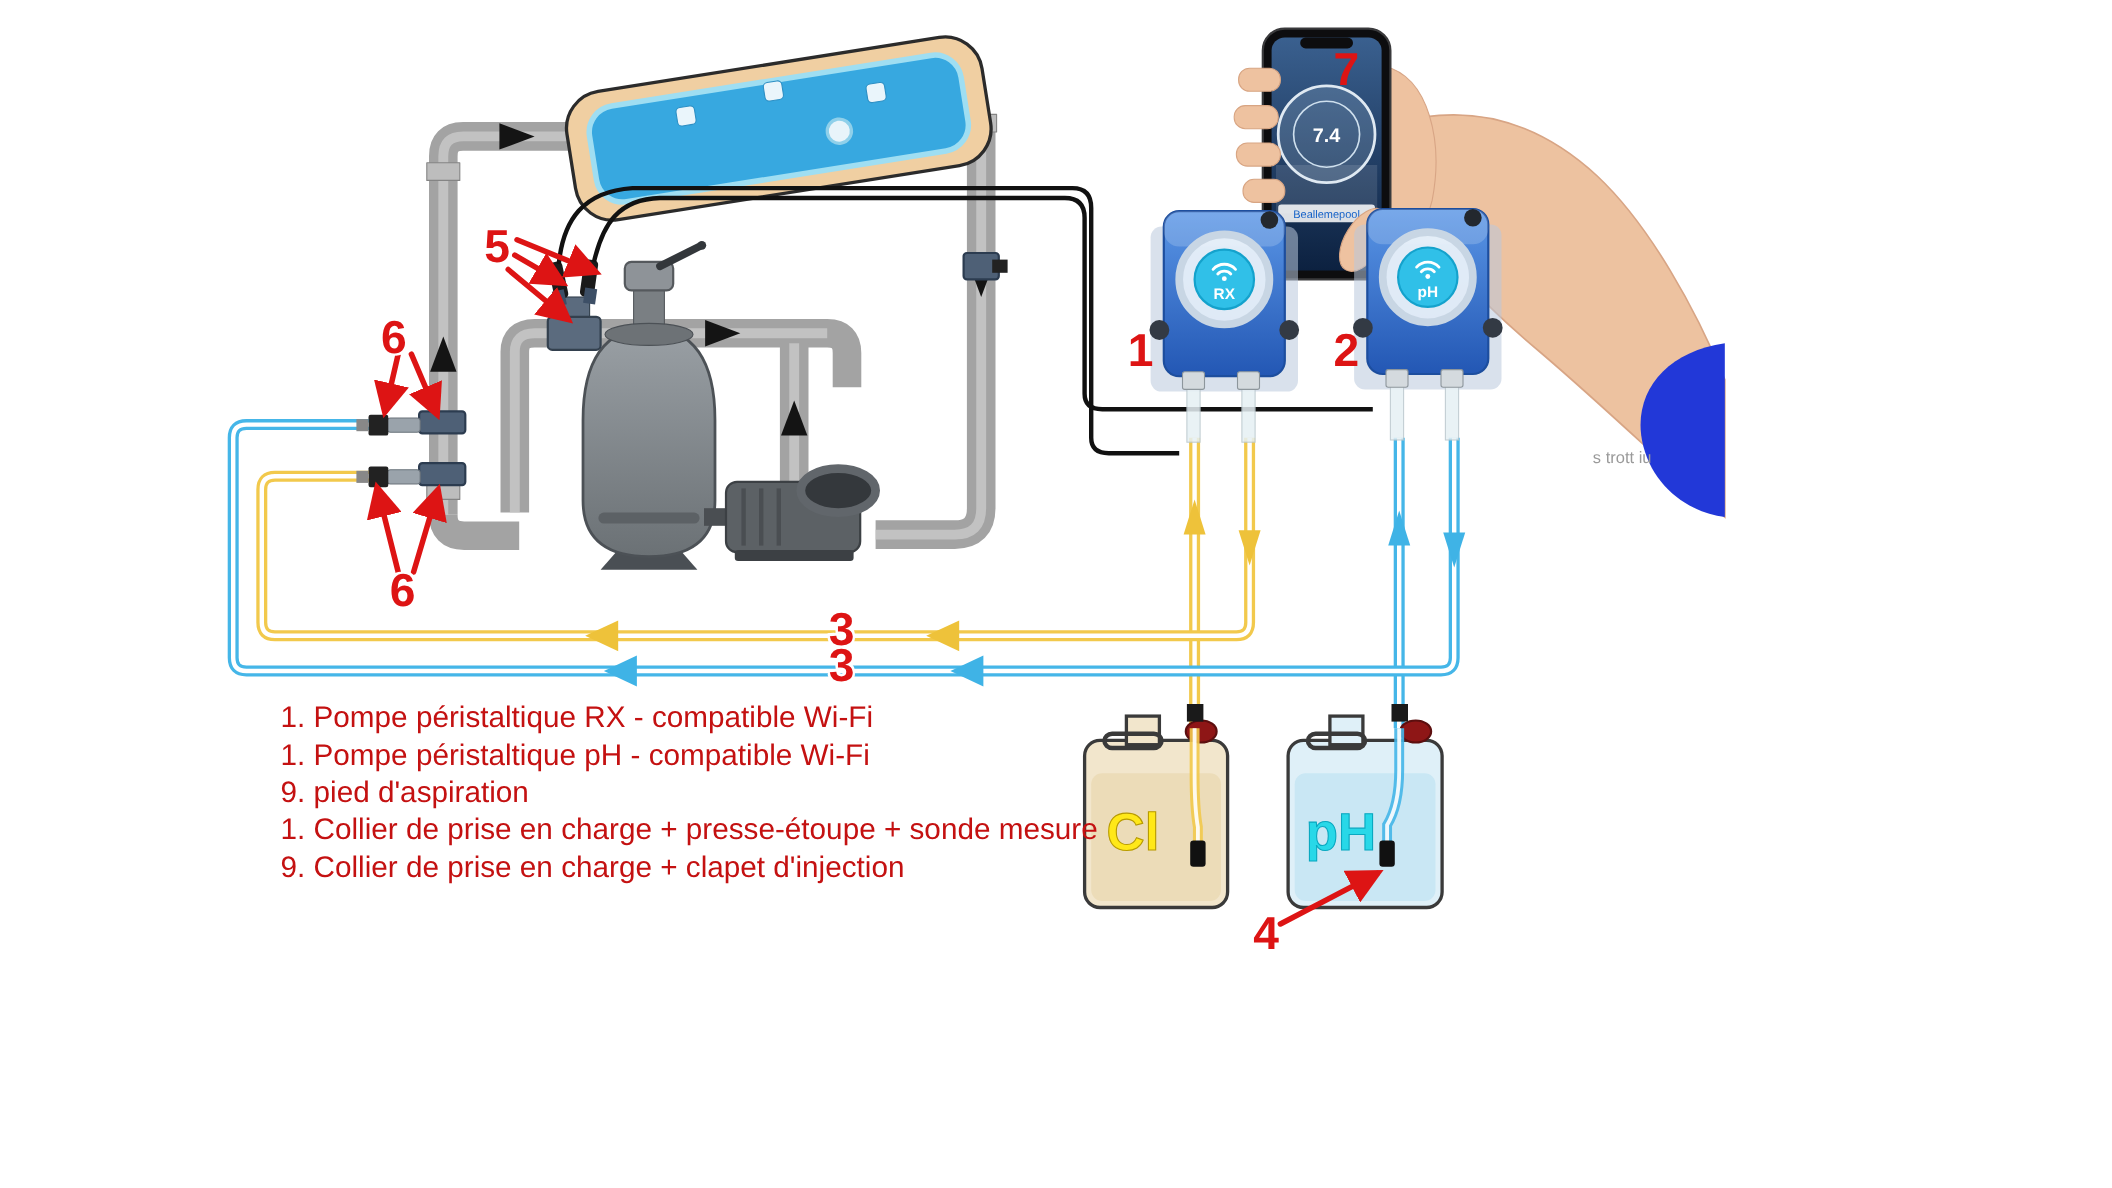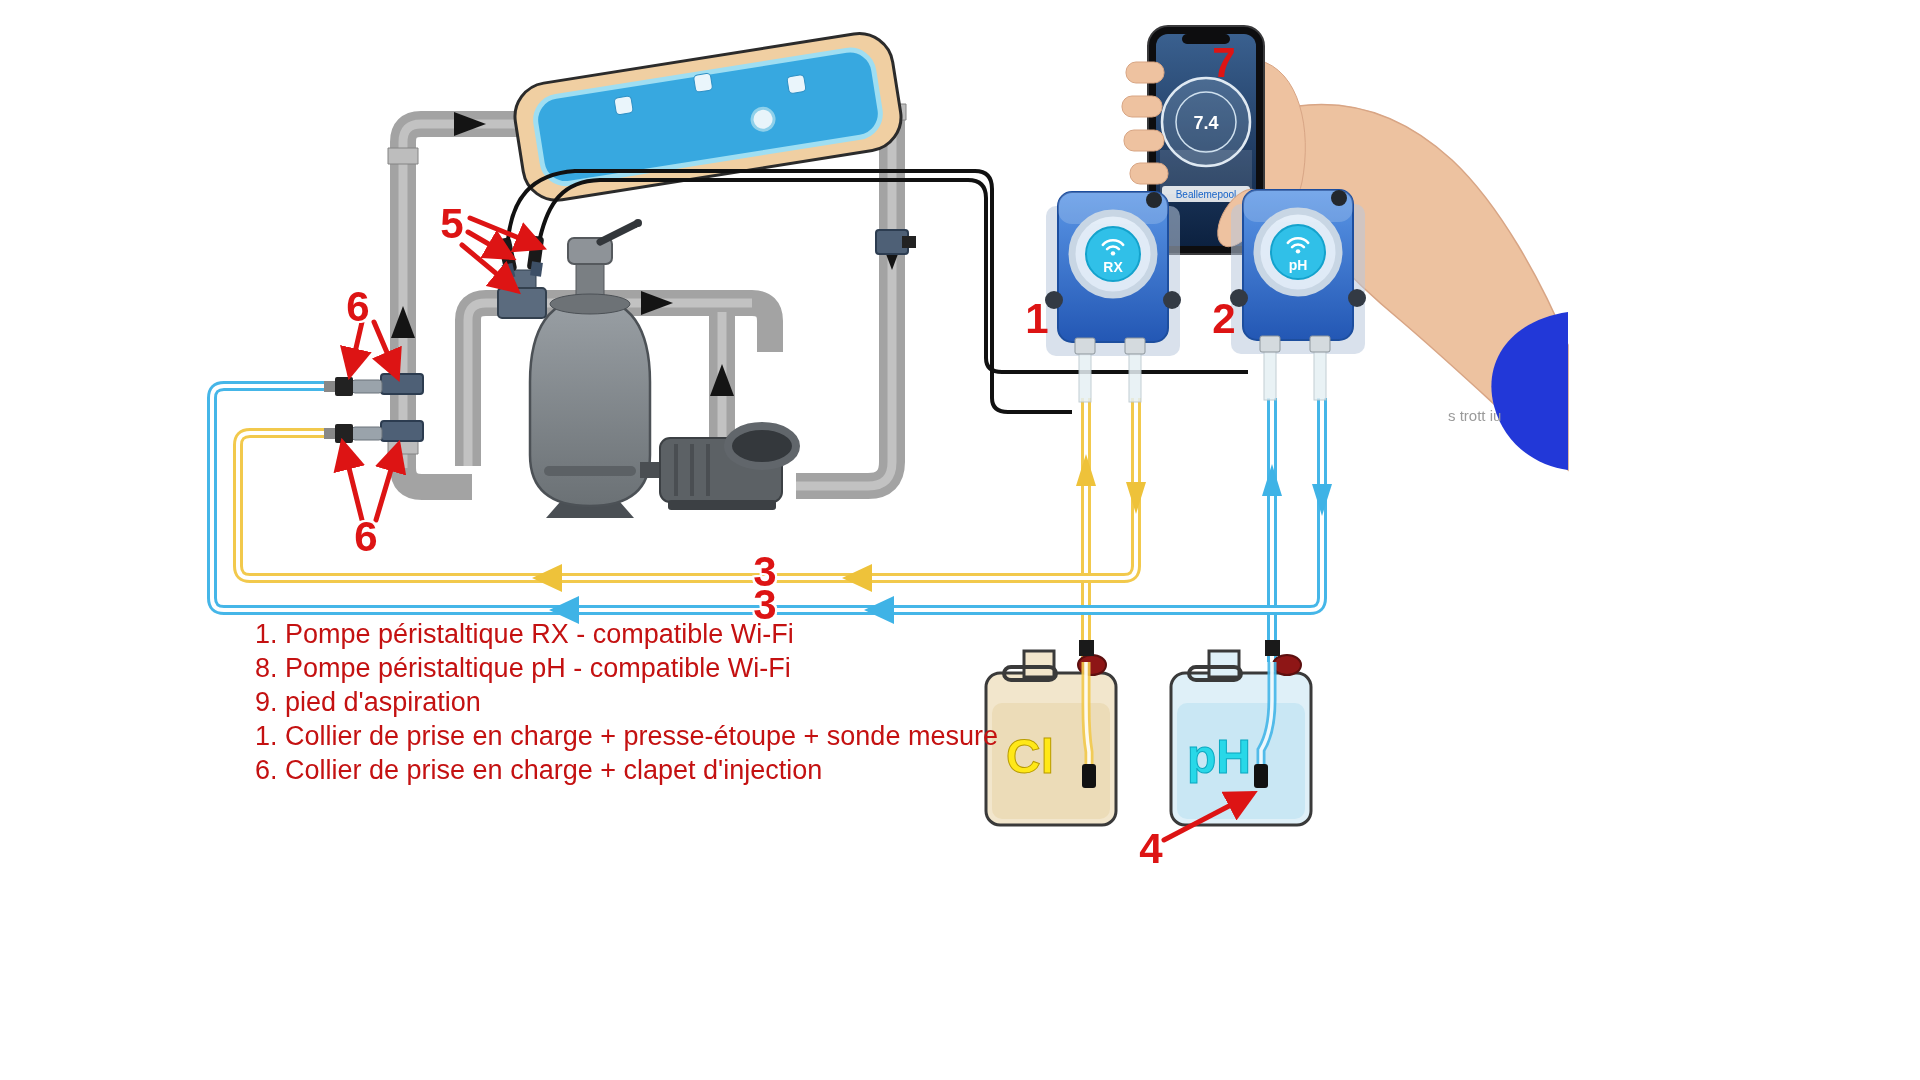--- a/index.html
+++ b/index.html
@@ -1,19 +1,19 @@
 <!DOCTYPE html>
 <html><head>
 <meta charset="utf-8">
 <style>
   html,body{margin:0;padding:0;background:#ffffff;}
   #canvas{position:relative;width:1920px;height:1080px;background:#ffffff;overflow:hidden;
           font-family:"Liberation Sans",sans-serif;}
   #scene{position:absolute;left:0;top:0;}
-  .legend{position:absolute;left:255px;top:617px;color:#c41111;
+  .legend{position:absolute;left:255px;top:635px;color:#c41111;
           font:400 27px "Liberation Sans",sans-serif;line-height:34px;white-space:nowrap;}
   .num{position:absolute;transform:translate(-50%,-50%);
        font:800 42px "Liberation Sans",sans-serif;color:#dd1414;line-height:1;}
   .halo{text-shadow:-2px -2px 0 #fff,2px -2px 0 #fff,-2px 2px 0 #fff,2px 2px 0 #fff,
         -2px 0 0 #fff,2px 0 0 #fff,0 -2px 0 #fff,0 2px 0 #fff;}
   text{font-family:"Liberation Sans",sans-serif;}
 </style>
 </head>
 <body>
 
@@ -264,24 +264,24 @@
     <line x1="362" y1="322" x2="350" y2="374" marker-end="url(#redArr)"></line>
     <line x1="374" y1="322" x2="397" y2="376" marker-end="url(#redArr)"></line>
     <line x1="362" y1="520" x2="343" y2="444" marker-end="url(#redArr)"></line>
     <line x1="376" y1="520" x2="398" y2="446" marker-end="url(#redArr)"></line>
     <line x1="1164" y1="840" x2="1252" y2="794" marker-end="url(#redArr)"></line>
   </g>
 </svg>
 
 <div class="legend">
   <div>1. Pompe péristaltique RX - compatible Wi-Fi</div>
-  <div>8. Pompe péristaltique pH - compatible Wi-Fi</div>
+  <div>1. Pompe péristaltique pH - compatible Wi-Fi</div>
   <div>9. pied d'aspiration</div>
   <div>1. Collier de prise en charge + presse-étoupe + sonde mesure</div>
-  <div>6. Collier de prise en charge + clapet d'injection</div>
+  <div>9. Collier de prise en charge + clapet d'injection</div>
 </div>
 
 <div class="num halo" style="left:452px;top:224px">5</div>
 <div class="num halo" style="left:358px;top:307px">6</div>
 <div class="num halo" style="left:366px;top:537px">6</div>
 <div class="num halo" style="left:765px;top:572px">3</div>
 <div class="num halo" style="left:765px;top:605px">3</div>
 <div class="num" style="left:1037px;top:319px">1</div>
 <div class="num" style="left:1224px;top:319px">2</div>
 <div class="num" style="left:1224px;top:63px">7</div>

